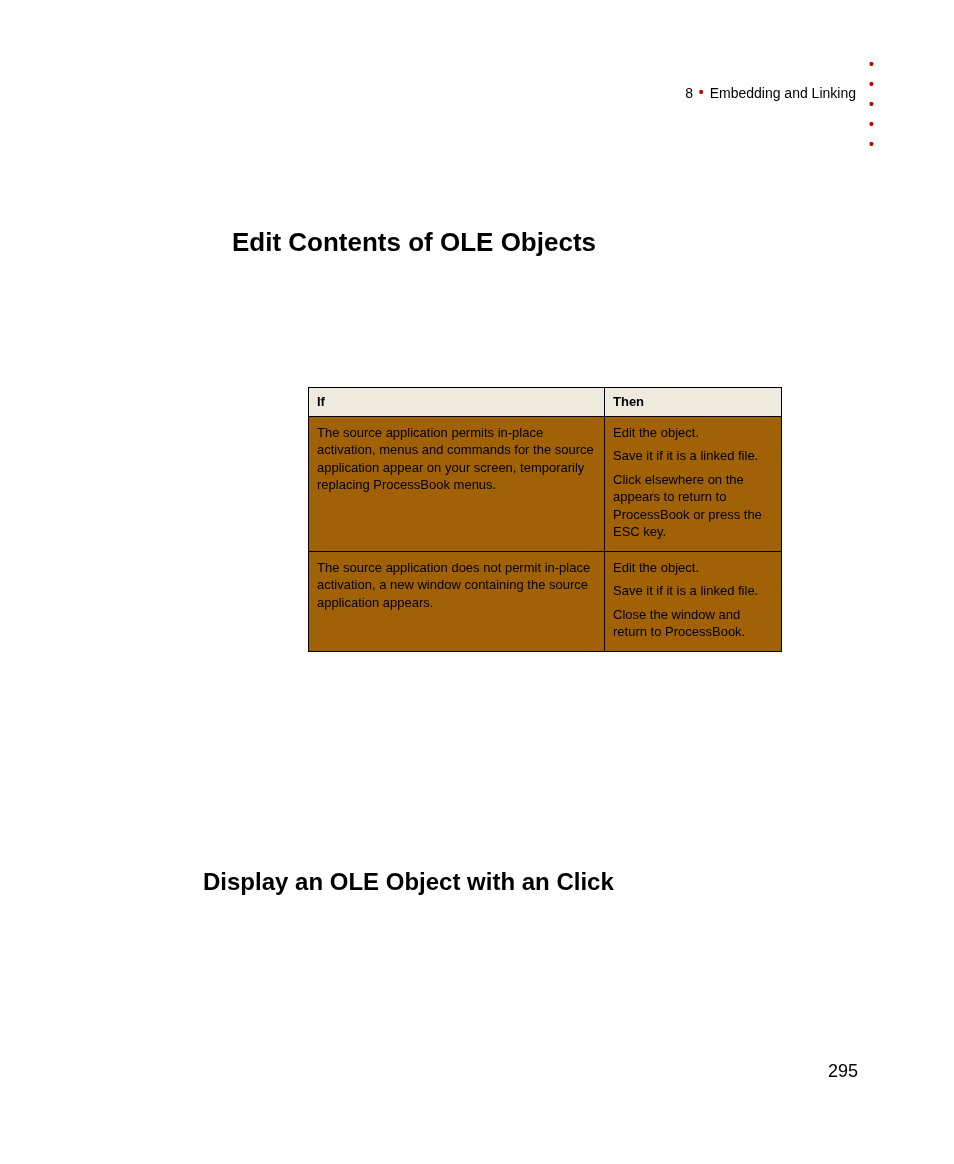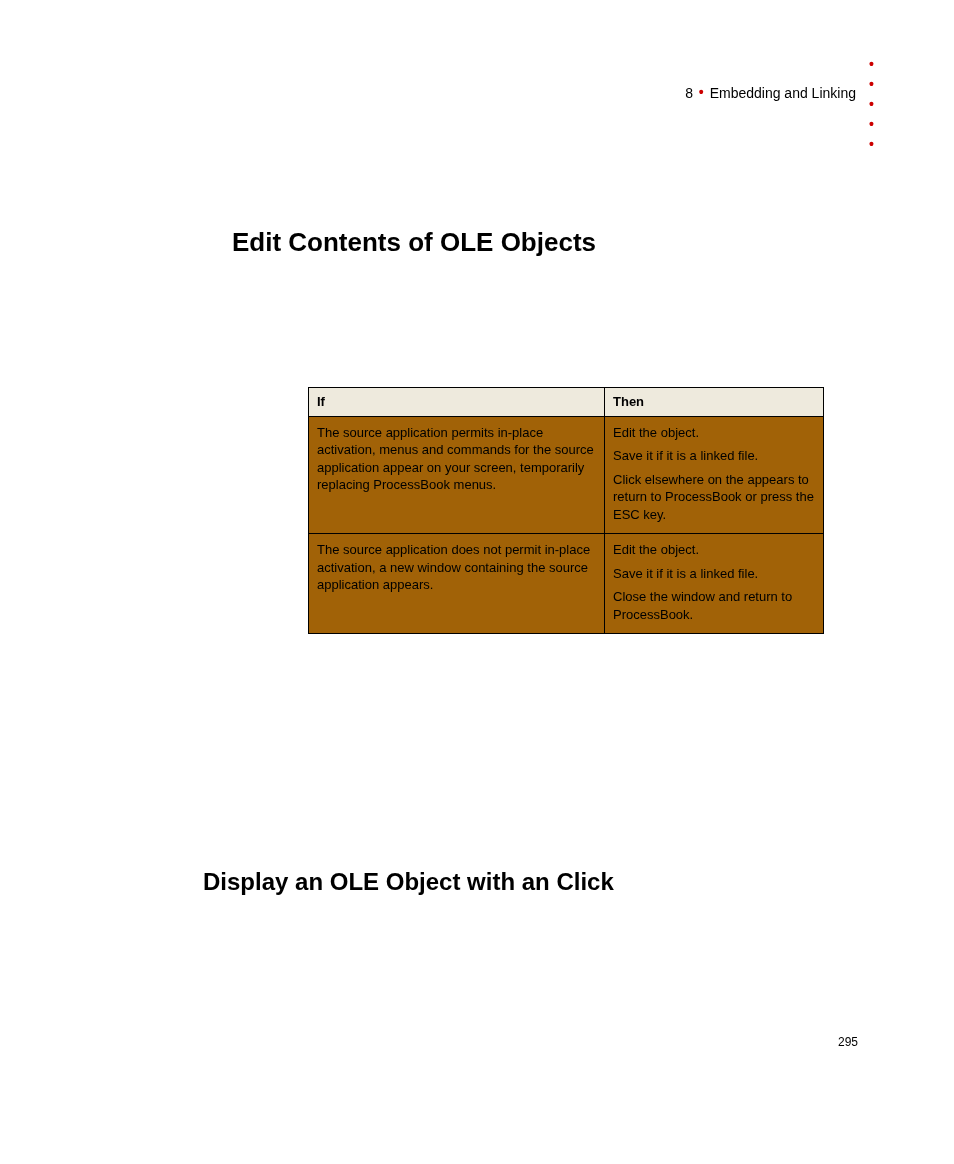--- a/index.html
+++ b/index.html
@@ -62,21 +62,21 @@
     color: #000;
   }
   #h-edit { top: 227px; }
   #h-delete { top: 702px; }
   #h-display { top: 868px; }
 
   .tbl {
     position: absolute;
     top: 387px;
     left: 308px;
-    width: 516px;
+    width: 474px;
     border-collapse: collapse;
     font-size: 13px;
     line-height: 1.35;
     background: #eeeadd;
   }
   .tbl th, .tbl td {
     border: 1px solid #000;
     vertical-align: top;
     text-align: left;
   }
@@ -90,22 +90,22 @@
     background: #a16207;
   }
   .tbl .col-if { width: 296px; }
   .tbl .col-then { width: auto; }
   .stack { display: block; }
   .stack + .stack { margin-top: 6px; }
 
   .page-number {
     position: absolute;
     right: 96px;
-    top: 1035px;
-    font-size: 12px;
+    top: 1061px;
+    font-size: 18px;
   }
 </style>
 </head>
 <body>
 
 <div class="page">
 
   <div class="dot-column">
     <span>•</span>
     <span>•</span>

